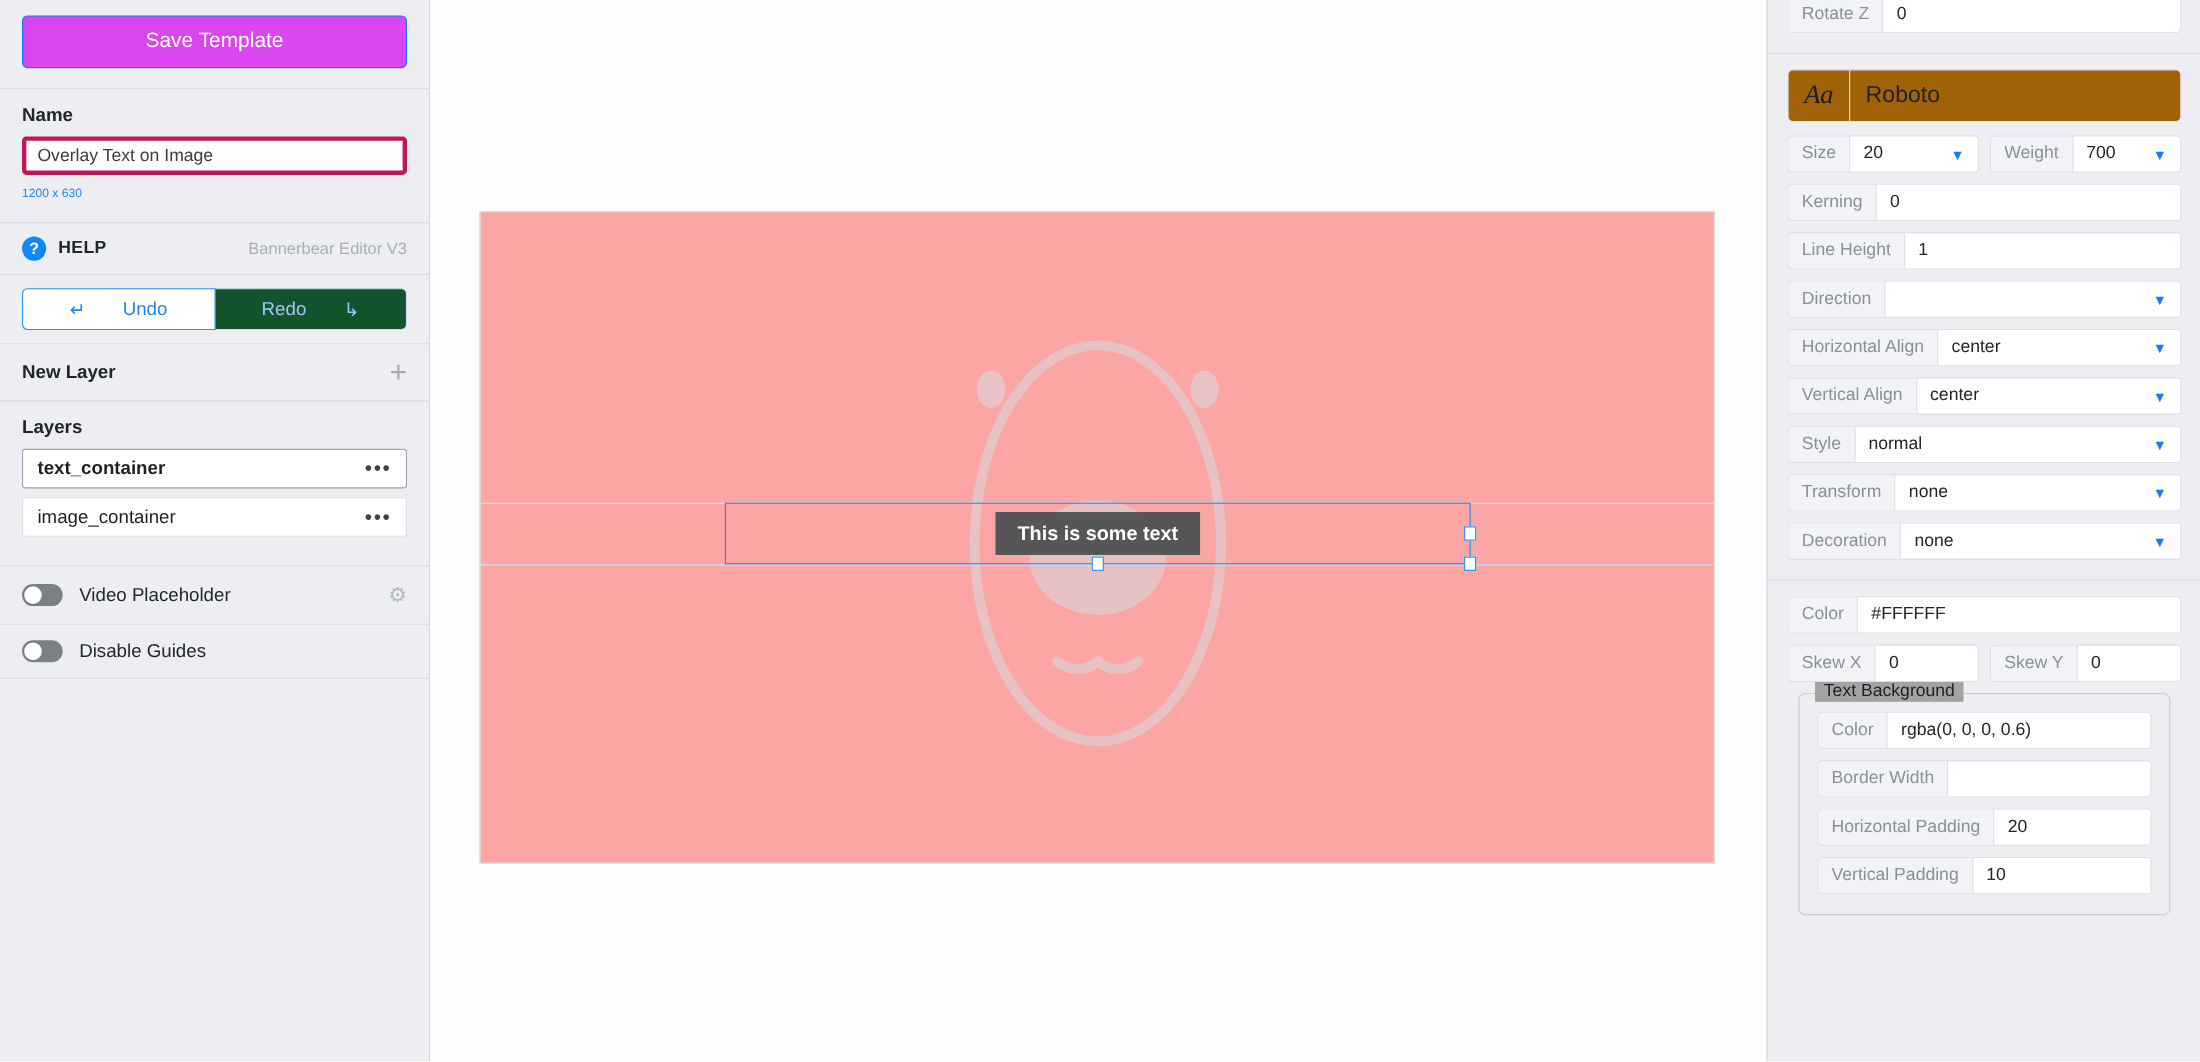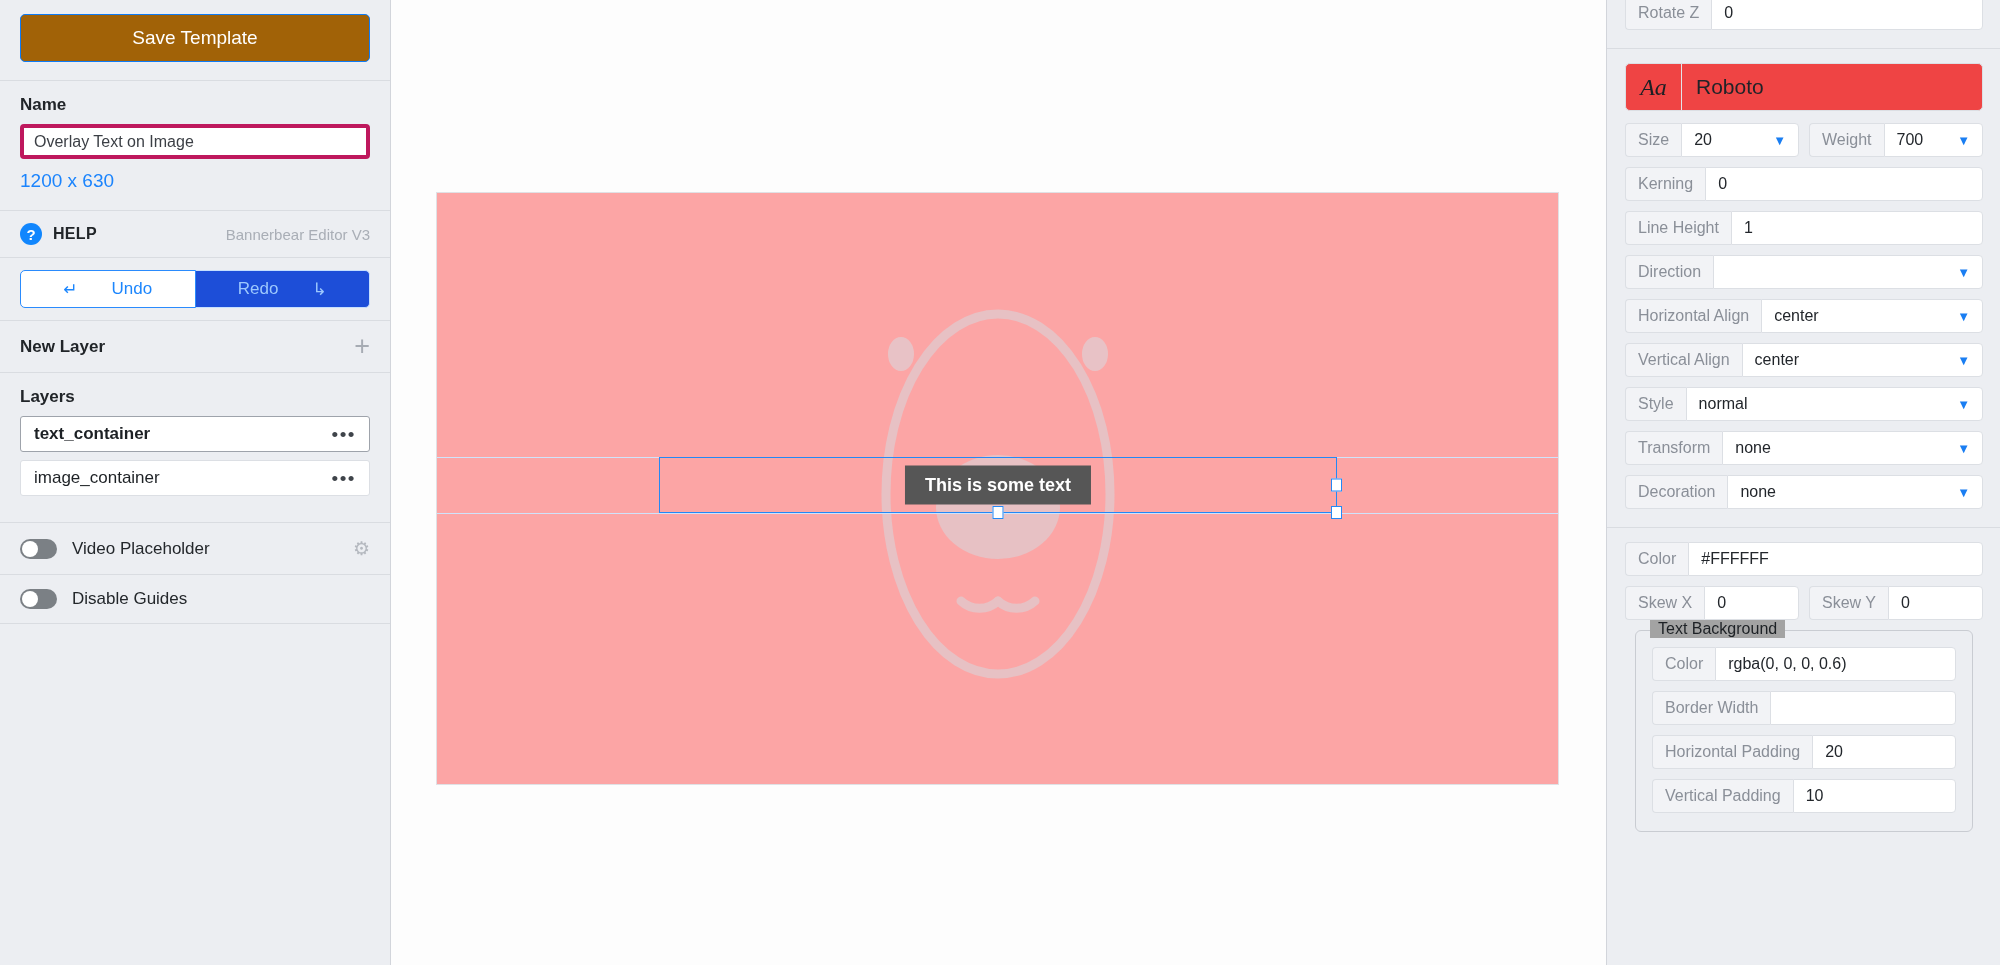--- a/index.html
+++ b/index.html
@@ -19,21 +19,21 @@
     border-right: 1px solid #d2d5db;
     display: flex; flex-direction: column;
     flex: 0 0 391px;
     position: relative;
   }
   .sb-section { border-bottom: 1px solid #d9dce1; padding: 14px 20px 18px 20px; }
   .sb-section.tight { padding: 12px 20px; }
 
   .btn-primary {
     display: block; width: 100%;
-    background: #a16207; color: #fff;
+    background: #d946ef; color: #fff;
     border: 1px solid #0d7bf7; border-radius: 5px;
     font-size: 19px; padding: 12px 0;
     text-align: center; cursor: pointer;
     font-family: "Liberation Sans", sans-serif;
   }
   .btn-outline {
     display: block; width: 100%;
     background: #fff; color: #1186fd;
     border: 1px solid #2a8bfd; border-radius: 5px;
     font-size: 19px; padding: 12px 0;
@@ -42,42 +42,42 @@
   }
 
   .field-label { font-size: 17px; font-weight: bold; color: #212529; margin-bottom: 9px; }
   .text-input {
     width: 100%; height: 35px;
     border: 4px solid #be185d; border-radius: 4px;
     background: #fff; font-size: 16px; padding: 0 10px;
     color: #3b3f45;
     font-family: "Liberation Sans", sans-serif;
   }
-  .dims-link { color: #1b84fd; font-size: 19px; margin-top: 11px; display: inline-block; cursor: pointer; }
+  .dims-link { color: #1b84fd; font-size: 11px; margin-top: 11px; display: inline-block; cursor: pointer; }
 
   .help-row { display: flex; align-items: center; justify-content: space-between; }
   .help-left { display: flex; align-items: center; gap: 11px; }
   .help-q {
     width: 22px; height: 22px; border-radius: 50%;
     background: #1186fd; color: #fff;
     font-size: 15px; font-weight: bold;
     display: flex; align-items: center; justify-content: center;
   }
   .help-text { font-size: 16px; font-weight: bold; letter-spacing: .3px; }
   .brand-text { font-size: 15px; color: #a9aeb6; }
 
   .ur-wrap { display: flex; width: 100%; }
   .ur-btn {
     flex: 1; height: 38px; display: flex; align-items: center;
     justify-content: center; gap: 34px;
     font-size: 17px; cursor: pointer; background: #fff;
     font-family: "Liberation Sans", sans-serif;
   }
   .ur-undo { color: #1c86fd; border: 1px solid #2a8bfd; border-radius: 5px 0 0 5px; }
-  .ur-redo { color: #9dc8fd; border: 1px solid #c6dffe; border-left: none; border-radius: 0 5px 5px 0; background: #1d4ed8; }
+  .ur-redo { color: #9dc8fd; border: 1px solid #c6dffe; border-left: none; border-radius: 0 5px 5px 0; background: #14532d; }
   .ur-ico { font-size: 17px; }
 
   .newlayer-row { display: flex; align-items: center; justify-content: space-between; gap: 14px; }
   .newlayer-title { font-size: 17px; font-weight: bold; }
   .plus-ico { color: #a6abb3; font-size: 27px; line-height: 1; cursor: pointer; font-weight: 300; }
 
   .layers-title { font-size: 17px; font-weight: bold; margin-bottom: 9px; }
   .layer-row {
     display: flex; align-items: center; justify-content: space-between;
     height: 36px; background: #fff; border: 1px solid #dcdfe4;
@@ -178,21 +178,21 @@
   .ctrl-select {
     flex: 1; background: #fff; border: 1px solid #dcdfe4;
     border-radius: 0 4px 4px 0; height: 34px;
     display: flex; align-items: center; justify-content: space-between;
     padding: 0 12px; font-size: 16px; color: #22262b; min-width: 0;
     cursor: pointer;
   }
   .chev { color: #1a7ef2; font-size: 13px; line-height: 1; }
 
   .font-box {
-    display: flex; background: #ef4444;
+    display: flex; background: #a16207;
     border: 1px solid #dcdfe4; border-radius: 5px;
     height: 48px; align-items: stretch; margin-bottom: 12px;
   }
   .font-ico {
     width: 56px; display: flex; align-items: center; justify-content: center;
     border-right: 1px solid #e3e5e9;
     font-family: "Liberation Serif", serif;
     font-style: italic; font-size: 24px; color: #1b1f24;
   }
   .font-name { display: flex; align-items: center; padding: 0 14px; font-size: 21px; color: #1f2328; }

